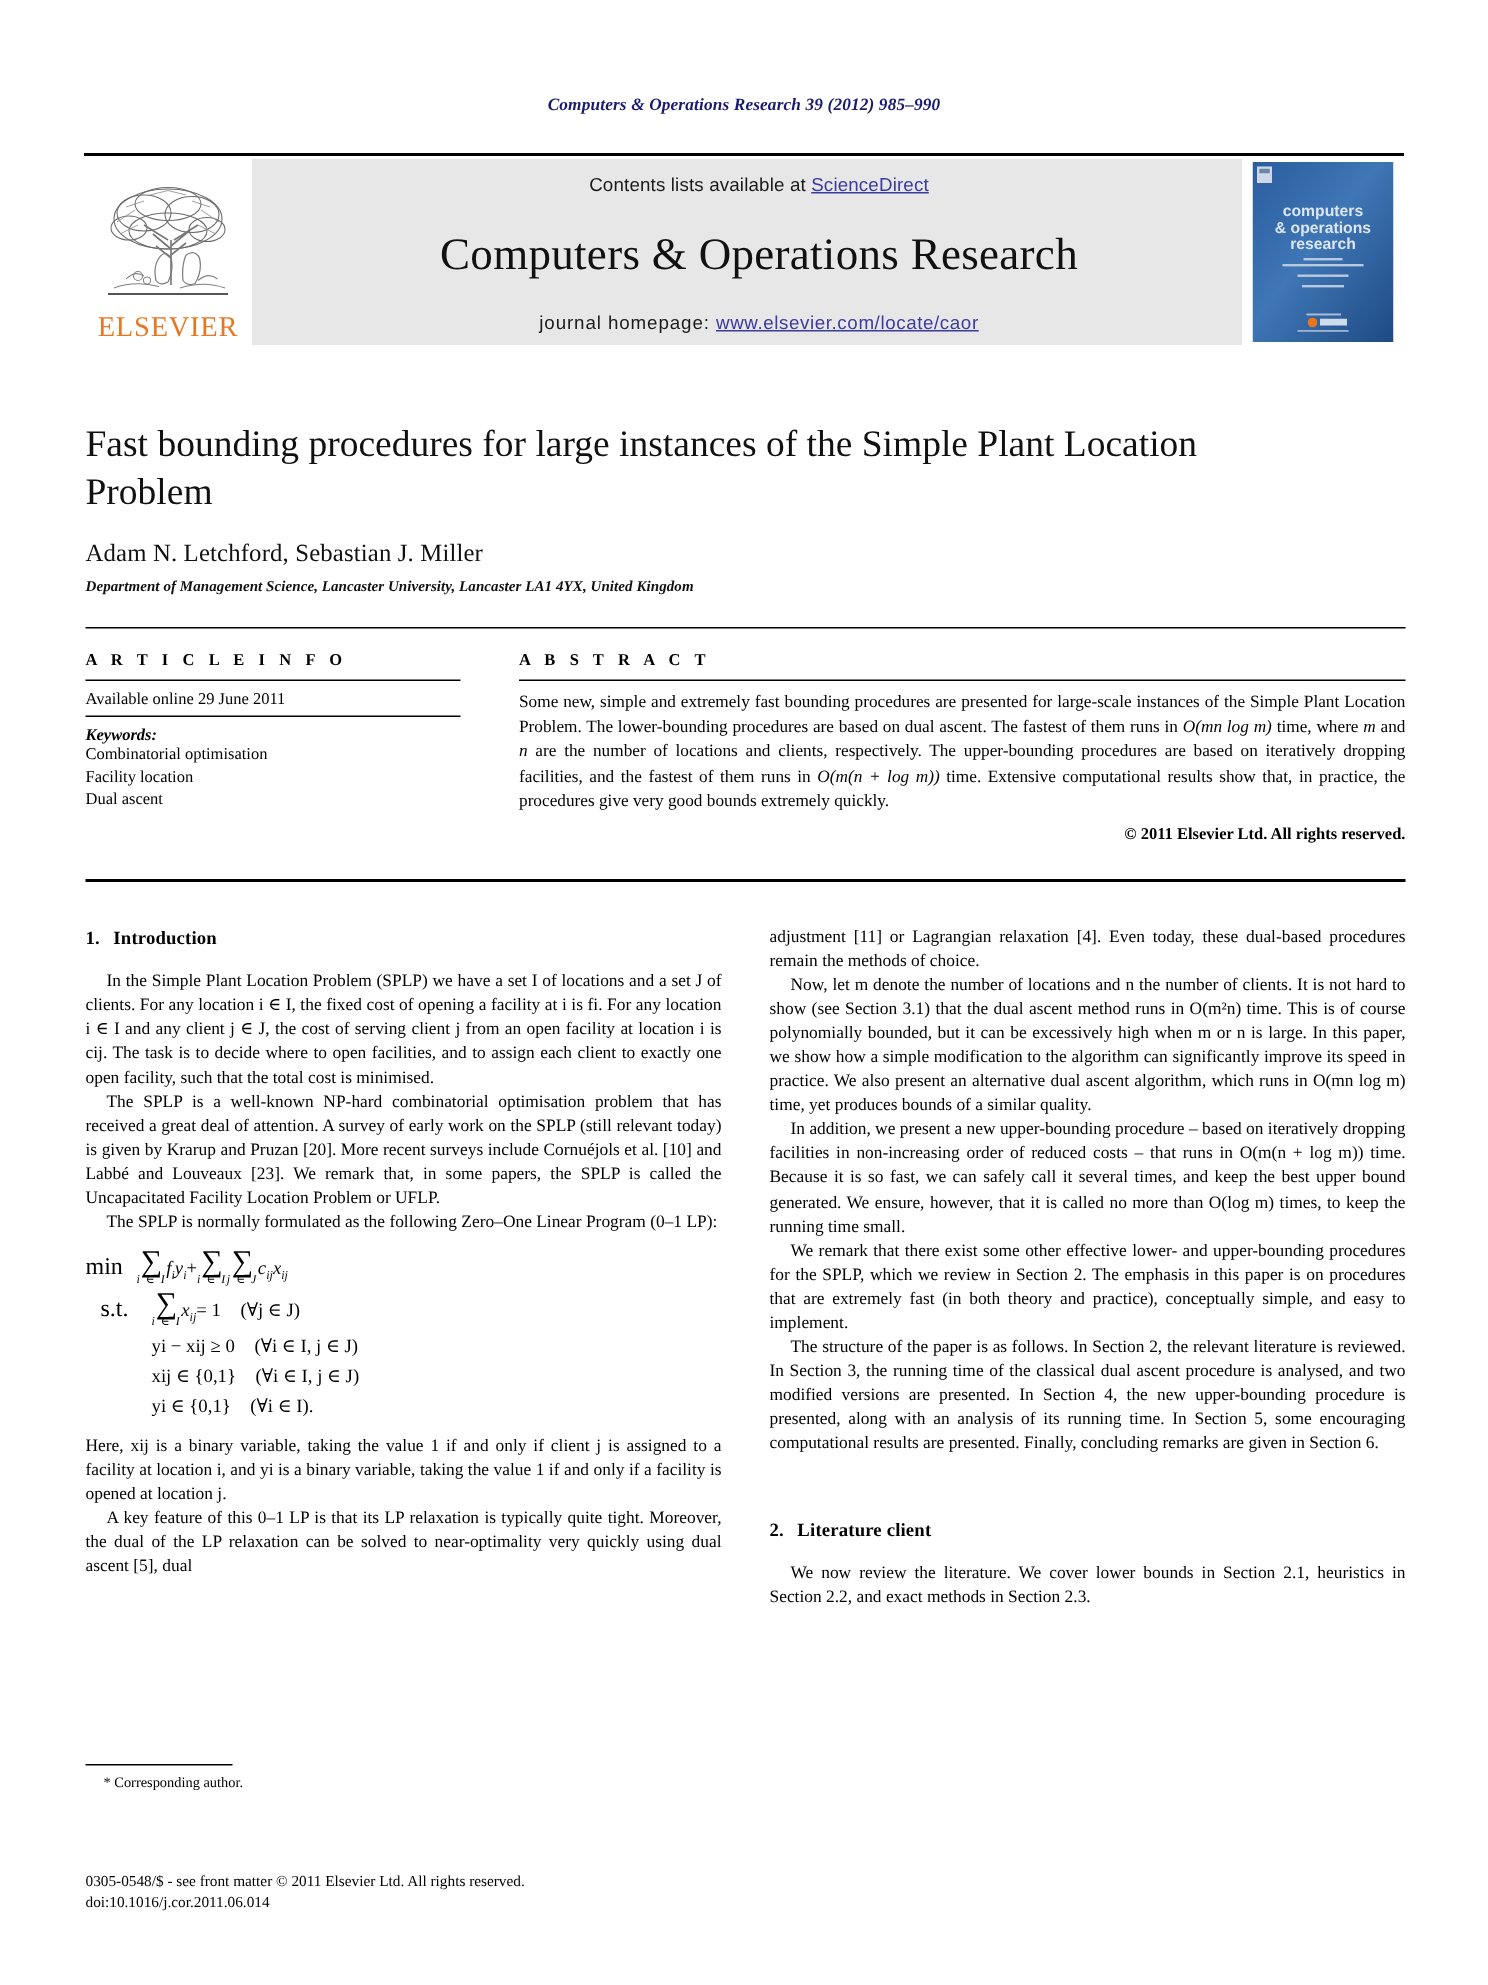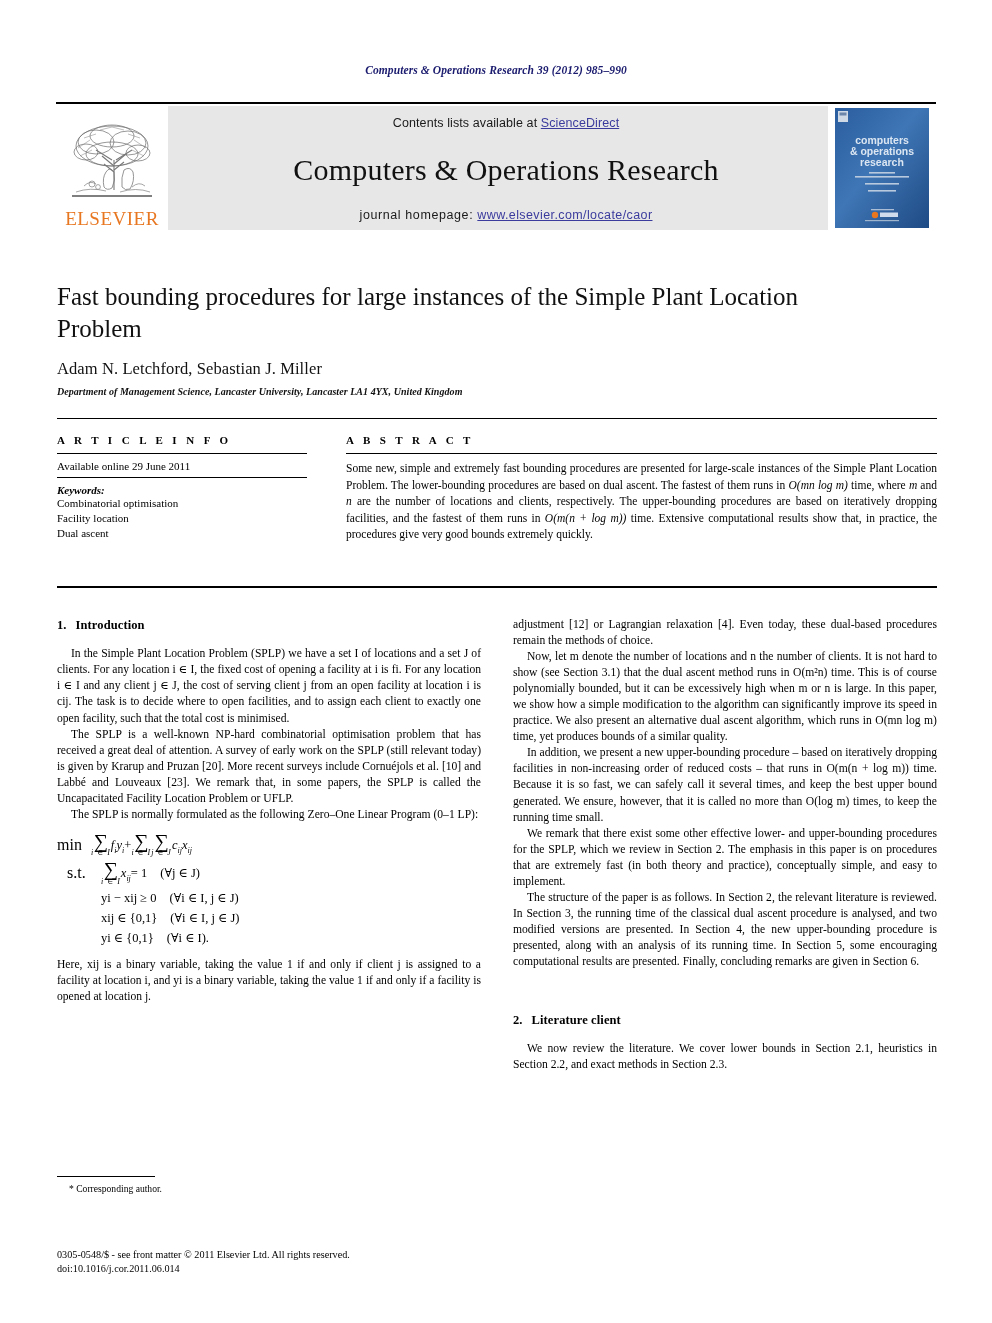--- a/index.html
+++ b/index.html
@@ -449,20 +449,21 @@
     <div class="kw-title">Keywords:</div>
     <div class="kw-item">Combinatorial optimisation</div>
     <div class="kw-item">Facility location</div>
     <div class="kw-item">Dual ascent</div>
   </div>
 
   <div class="abstract-col">
     <div class="sec-caps">A B S T R A C T</div>
     <div class="thin-rule"></div>
     <div class="abstract-text"><span>Some new, simple and extremely fast bounding procedures are presented for large-scale instances of the Simple Plant Location Problem. The lower-bounding procedures are based on dual ascent. The fastest of them runs in </span><i>O(mn log m)</i><span> time, where </span><i>m</i><span> and </span><i>n</i><span> are the number of locations and clients, respectively. The upper-bounding procedures are based on iteratively dropping facilities, and the fastest of them runs in </span><i>O(m(n + log m))</i><span> time. Extensive computational results show that, in practice, the procedures give very good bounds extremely quickly.</span></div>
+    <div class="copyright">© 2011 Elsevier Ltd. All rights reserved.</div>
   </div>
 
   <div class="col col-left">
     <h2 class="sec-head">
       <span class="num">1.</span><span>Introduction</span>
     </h2>
     <p class="para">In the Simple Plant Location Problem (SPLP) we have a set I of locations and a set J of clients. For any location i ∈ I, the fixed cost of opening a facility at i is fi. For any location i ∈ I and any client j ∈ J, the cost of serving client j from an open facility at location i is cij. The task is to decide where to open facilities, and to assign each client to exactly one open facility, such that the total cost is minimised.</p>
     <p class="para">The SPLP is a well-known NP-hard combinatorial optimisation problem that has received a great deal of attention. A survey of early work on the SPLP (still relevant today) is given by Krarup and Pruzan [20]. More recent surveys include Cornuéjols et al. [10] and Labbé and Louveaux [23]. We remark that, in some papers, the SPLP is called the Uncapacitated Facility Location Problem or UFLP.</p>
     <p class="para">The SPLP is normally formulated as the following Zero–One Linear Program (0–1 LP):</p>
 
@@ -504,24 +505,25 @@
       </div>
       <div class="simple-math">
         <span>xij ∈ {0,1}</span><span class="cond">(∀i ∈ I, j ∈ J)</span>
       </div>
       <div class="simple-math">
         <span>yi ∈ {0,1}</span><span class="cond">(∀i ∈ I).</span>
       </div>
     </div>
 
     <p class="para noindent">Here, xij is a binary variable, taking the value 1 if and only if client j is assigned to a facility at location i, and yi is a binary variable, taking the value 1 if and only if a facility is opened at location j.</p>
+    <p class="para">A key feature of this 0–1 LP is that its LP relaxation is typically quite tight. Moreover, the dual of the LP relaxation can be solved to near-optimality very quickly using dual ascent [5], dual</p>
   </div>
 
   <div class="col col-right">
-    <p class="para noindent">adjustment [12] or Lagrangian relaxation [4]. Even today, these dual-based procedures remain the methods of choice.</p>
+    <p class="para noindent">adjustment [11] or Lagrangian relaxation [4]. Even today, these dual-based procedures remain the methods of choice.</p>
     <p class="para">Now, let m denote the number of locations and n the number of clients. It is not hard to show (see Section 3.1) that the dual ascent method runs in O(m²n) time. This is of course polynomially bounded, but it can be excessively high when m or n is large. In this paper, we show how a simple modification to the algorithm can significantly improve its speed in practice. We also present an alternative dual ascent algorithm, which runs in O(mn log m) time, yet produces bounds of a similar quality.</p>
     <p class="para">In addition, we present a new upper-bounding procedure – based on iteratively dropping facilities in non-increasing order of reduced costs – that runs in O(m(n + log m)) time. Because it is so fast, we can safely call it several times, and keep the best upper bound generated. We ensure, however, that it is called no more than O(log m) times, to keep the running time small.</p>
     <p class="para">We remark that there exist some other effective lower- and upper-bounding procedures for the SPLP, which we review in Section 2. The emphasis in this paper is on procedures that are extremely fast (in both theory and practice), conceptually simple, and easy to implement.</p>
     <p class="para">The structure of the paper is as follows. In Section 2, the relevant literature is reviewed. In Section 3, the running time of the classical dual ascent procedure is analysed, and two modified versions are presented. In Section 4, the new upper-bounding procedure is presented, along with an analysis of its running time. In Section 5, some encouraging computational results are presented. Finally, concluding remarks are given in Section 6.</p>
 
     <h2 class="sec-head" style="margin-top:42px;">
       <span class="num">2.</span><span>Literature client</span>
     </h2>
     <p class="para">We now review the literature. We cover lower bounds in Section 2.1, heuristics in Section 2.2, and exact methods in Section 2.3.</p>
   </div>

